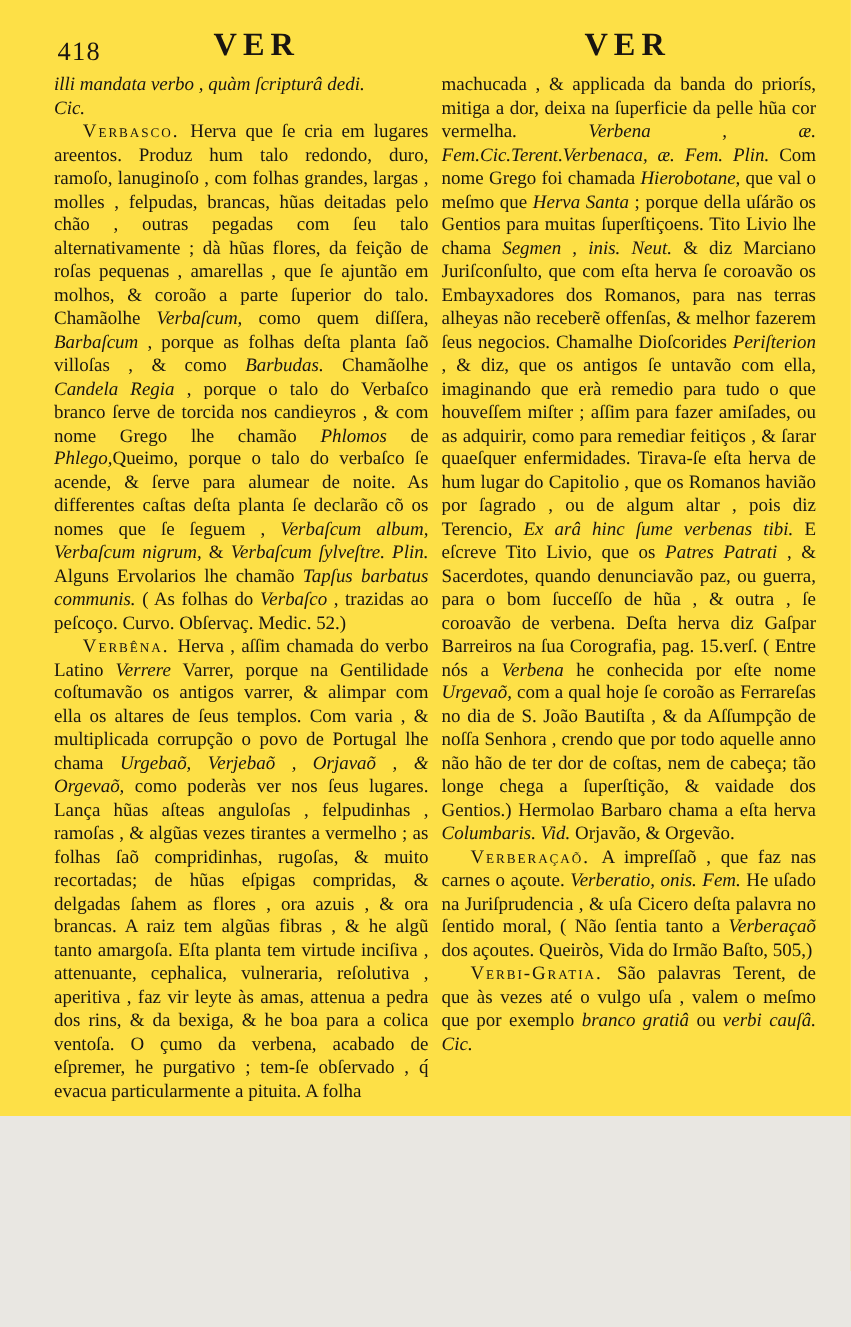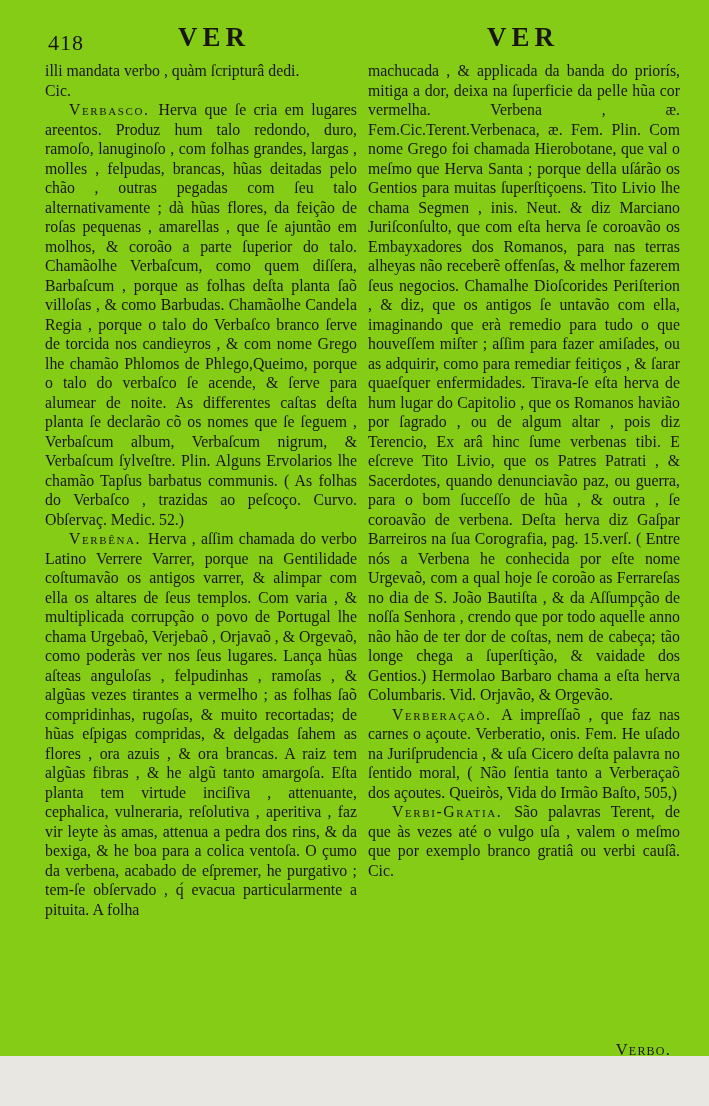--- a/index.html
+++ b/index.html
@@ -3,22 +3,22 @@
 <meta charset="utf-8">
 <style>
   html,body{margin:0;padding:0;}
   body{
     width:709px;height:1106px;
     background:#e9e7e2;
     font-family:"Liberation Serif", "DejaVu Serif", serif;
   }
   .page{
     position:relative;
-    width:709px;height:1056px;
-    background:#84cc16;
+    width:709px;height:930px;
+    background:#fde047;
     color:#1a1511;
     overflow:hidden;
   }
   
   .pagenum{
     position:absolute;left:48px;top:30px;
     font-size:22px;letter-spacing:1px;
   }
   .rh{
     position:absolute;top:22px;
@@ -32,21 +32,21 @@
     width:312px;height:998px;
     overflow:hidden;
     font-size:15.8px;line-height:19.5px;
     text-align:justify;text-justify:inter-word;
     -webkit-hyphens:none;hyphens:none;
   }
   .col-left{left:45px;}
   .col-right{left:368px;}
   .col p{margin:0;padding:0;}
   .col p.indent{text-indent:24px;}
-  .it{}
+  .it{font-style:italic;}
   .rm{font-style:normal;}
   .headword{
     font-variant:small-caps;
     letter-spacing:1.6px;
   }
   .catchword{
     position:absolute;top:1040px;right:38px;
     font-size:16.5px;
   }
   .catchword .headword{letter-spacing:1.2px;text-align:center;}

